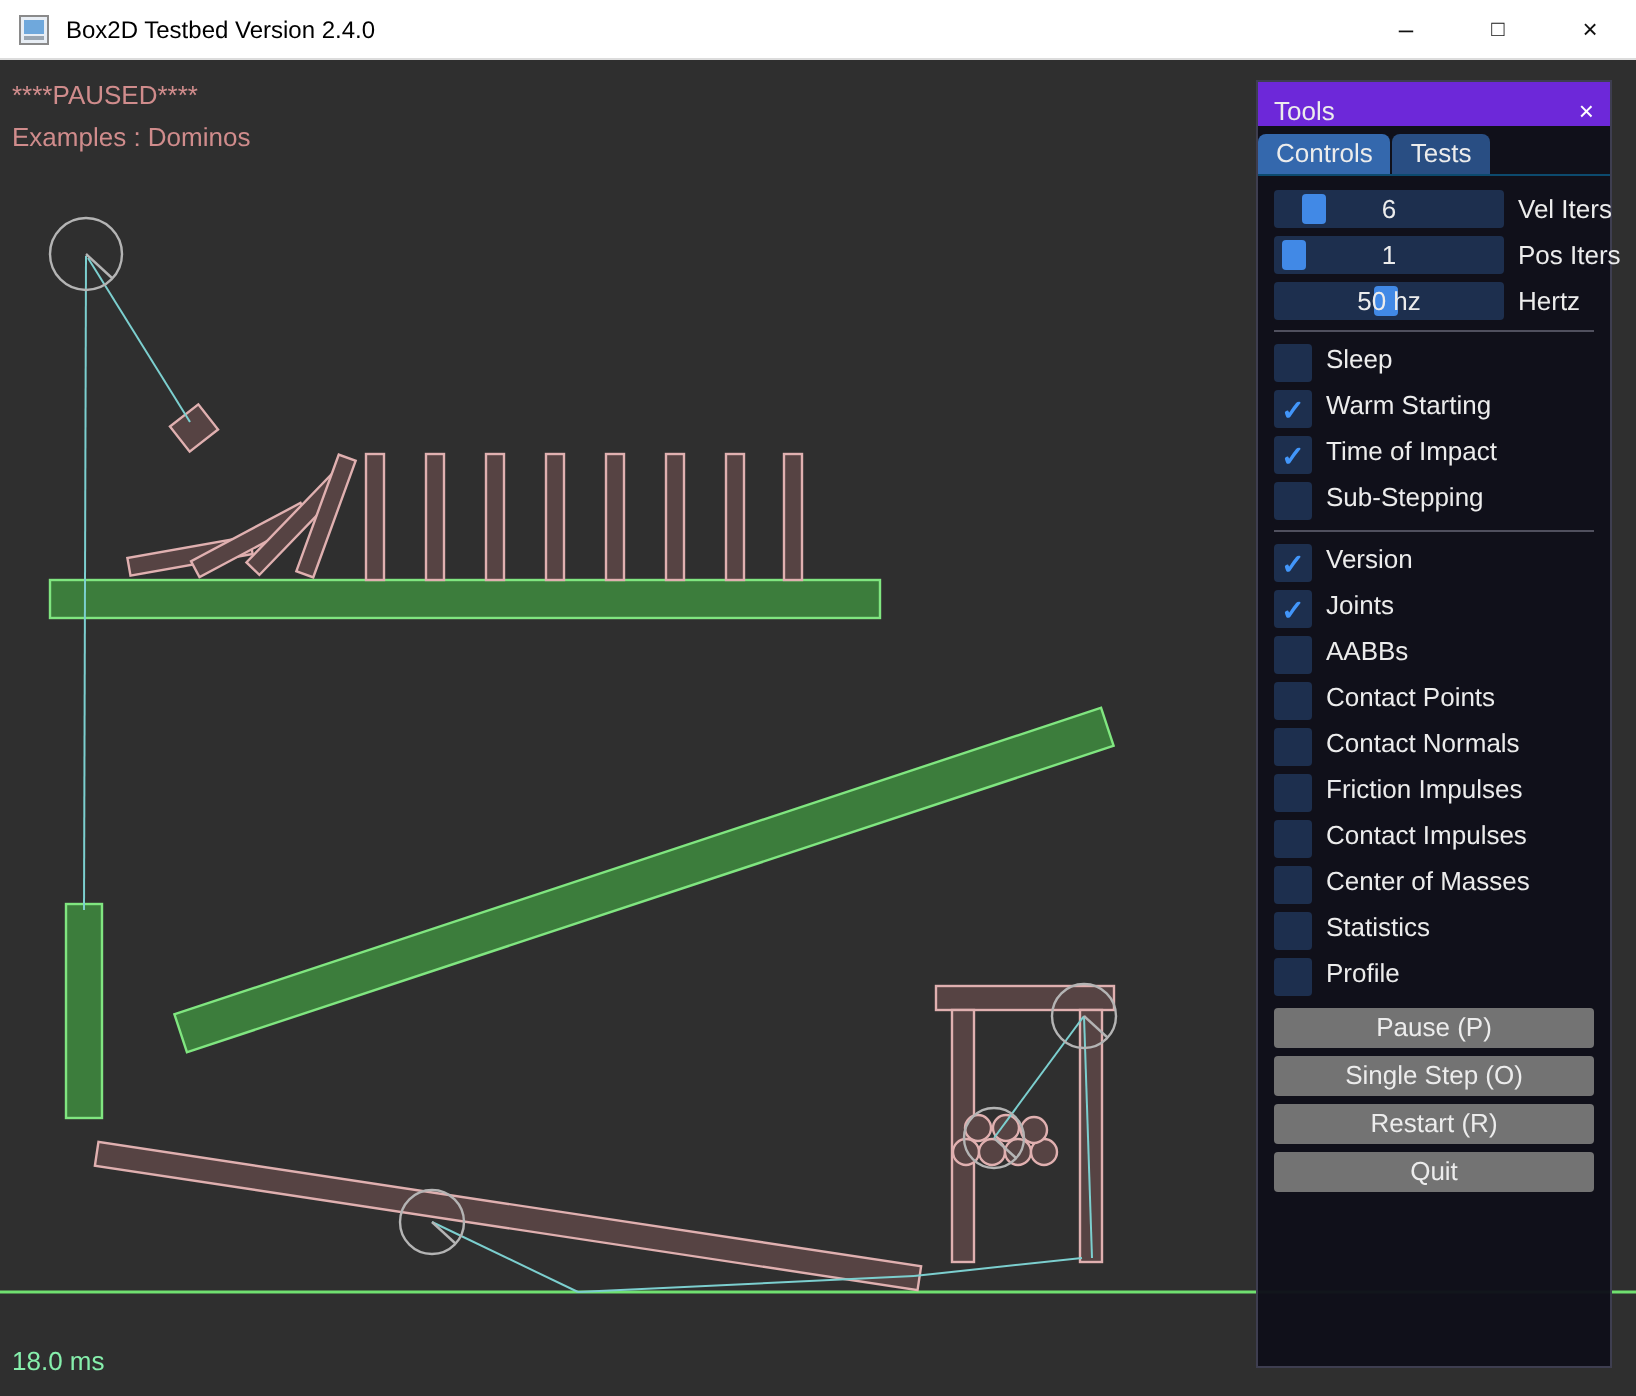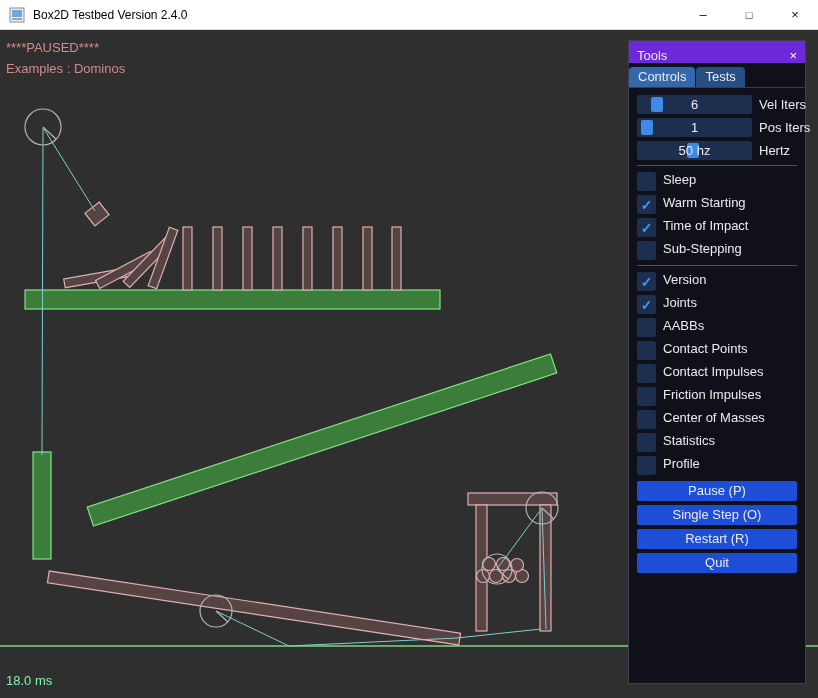--- a/index.html
+++ b/index.html
@@ -50,21 +50,21 @@
   .grab{position:absolute;top:2px;width:12px;height:15px;background:#4189e6;border-radius:2px;}
   .slider-value{position:absolute;left:0;top:0;width:100%;text-align:center;line-height:19px;}
   .slider-label{margin-left:7px;white-space:nowrap;}
   .sep{height:1px;background:#50505e;margin:5px 0 6px 0;}
   .cb-row{display:flex;height:19px;margin-bottom:4px;}
   .cb-box{width:19px;height:19px;box-sizing:border-box;background:#1d2f4e;border-radius:2px;
     margin-right:7px;display:flex;align-items:center;justify-content:center;
     font-size:14px;font-weight:bold;color:#4296fa;flex:none;}
   .cb-label{white-space:nowrap;}
   .tp-buttons{margin-top:6px;}
-  .tp-button{height:20px;line-height:20px;background:#1d4ed8;border-radius:2px;
+  .tp-button{height:20px;line-height:20px;background:#737373;border-radius:2px;
     text-align:center;margin-bottom:4px;cursor:default;}
 </style>
 </head>
 <body>
 
 <div class="titlebar">
   <span class="app-icon">
     <svg width="16" height="16" viewBox="0 0 16 16">
       <rect x="1" y="1" width="14" height="14" fill="#e8eef5" stroke="#8a8a8a"></rect>
       <rect x="3" y="3" width="10" height="7" fill="#6fa8dc"></rect>
@@ -231,25 +231,29 @@
           <div class="cb-row">
             <span class="cb-box"></span>
             <span class="cb-label">AABBs</span>
           </div>
           <div class="cb-row">
             <span class="cb-box"></span>
             <span class="cb-label">Contact Points</span>
           </div>
           <div class="cb-row">
             <span class="cb-box"></span>
+            <span class="cb-label">Contact Normals</span>
+          </div>
+          <div class="cb-row">
+            <span class="cb-box"></span>
+            <span class="cb-label">Friction Impulses</span>
+          </div>
+          <div class="cb-row">
+            <span class="cb-box"></span>
             <span class="cb-label">Contact Impulses</span>
-          </div>
-          <div class="cb-row">
-            <span class="cb-box"></span>
-            <span class="cb-label">Friction Impulses</span>
           </div>
           <div class="cb-row">
             <span class="cb-box"></span>
             <span class="cb-label">Center of Masses</span>
           </div>
           <div class="cb-row">
             <span class="cb-box"></span>
             <span class="cb-label">Statistics</span>
           </div>
           <div class="cb-row">

